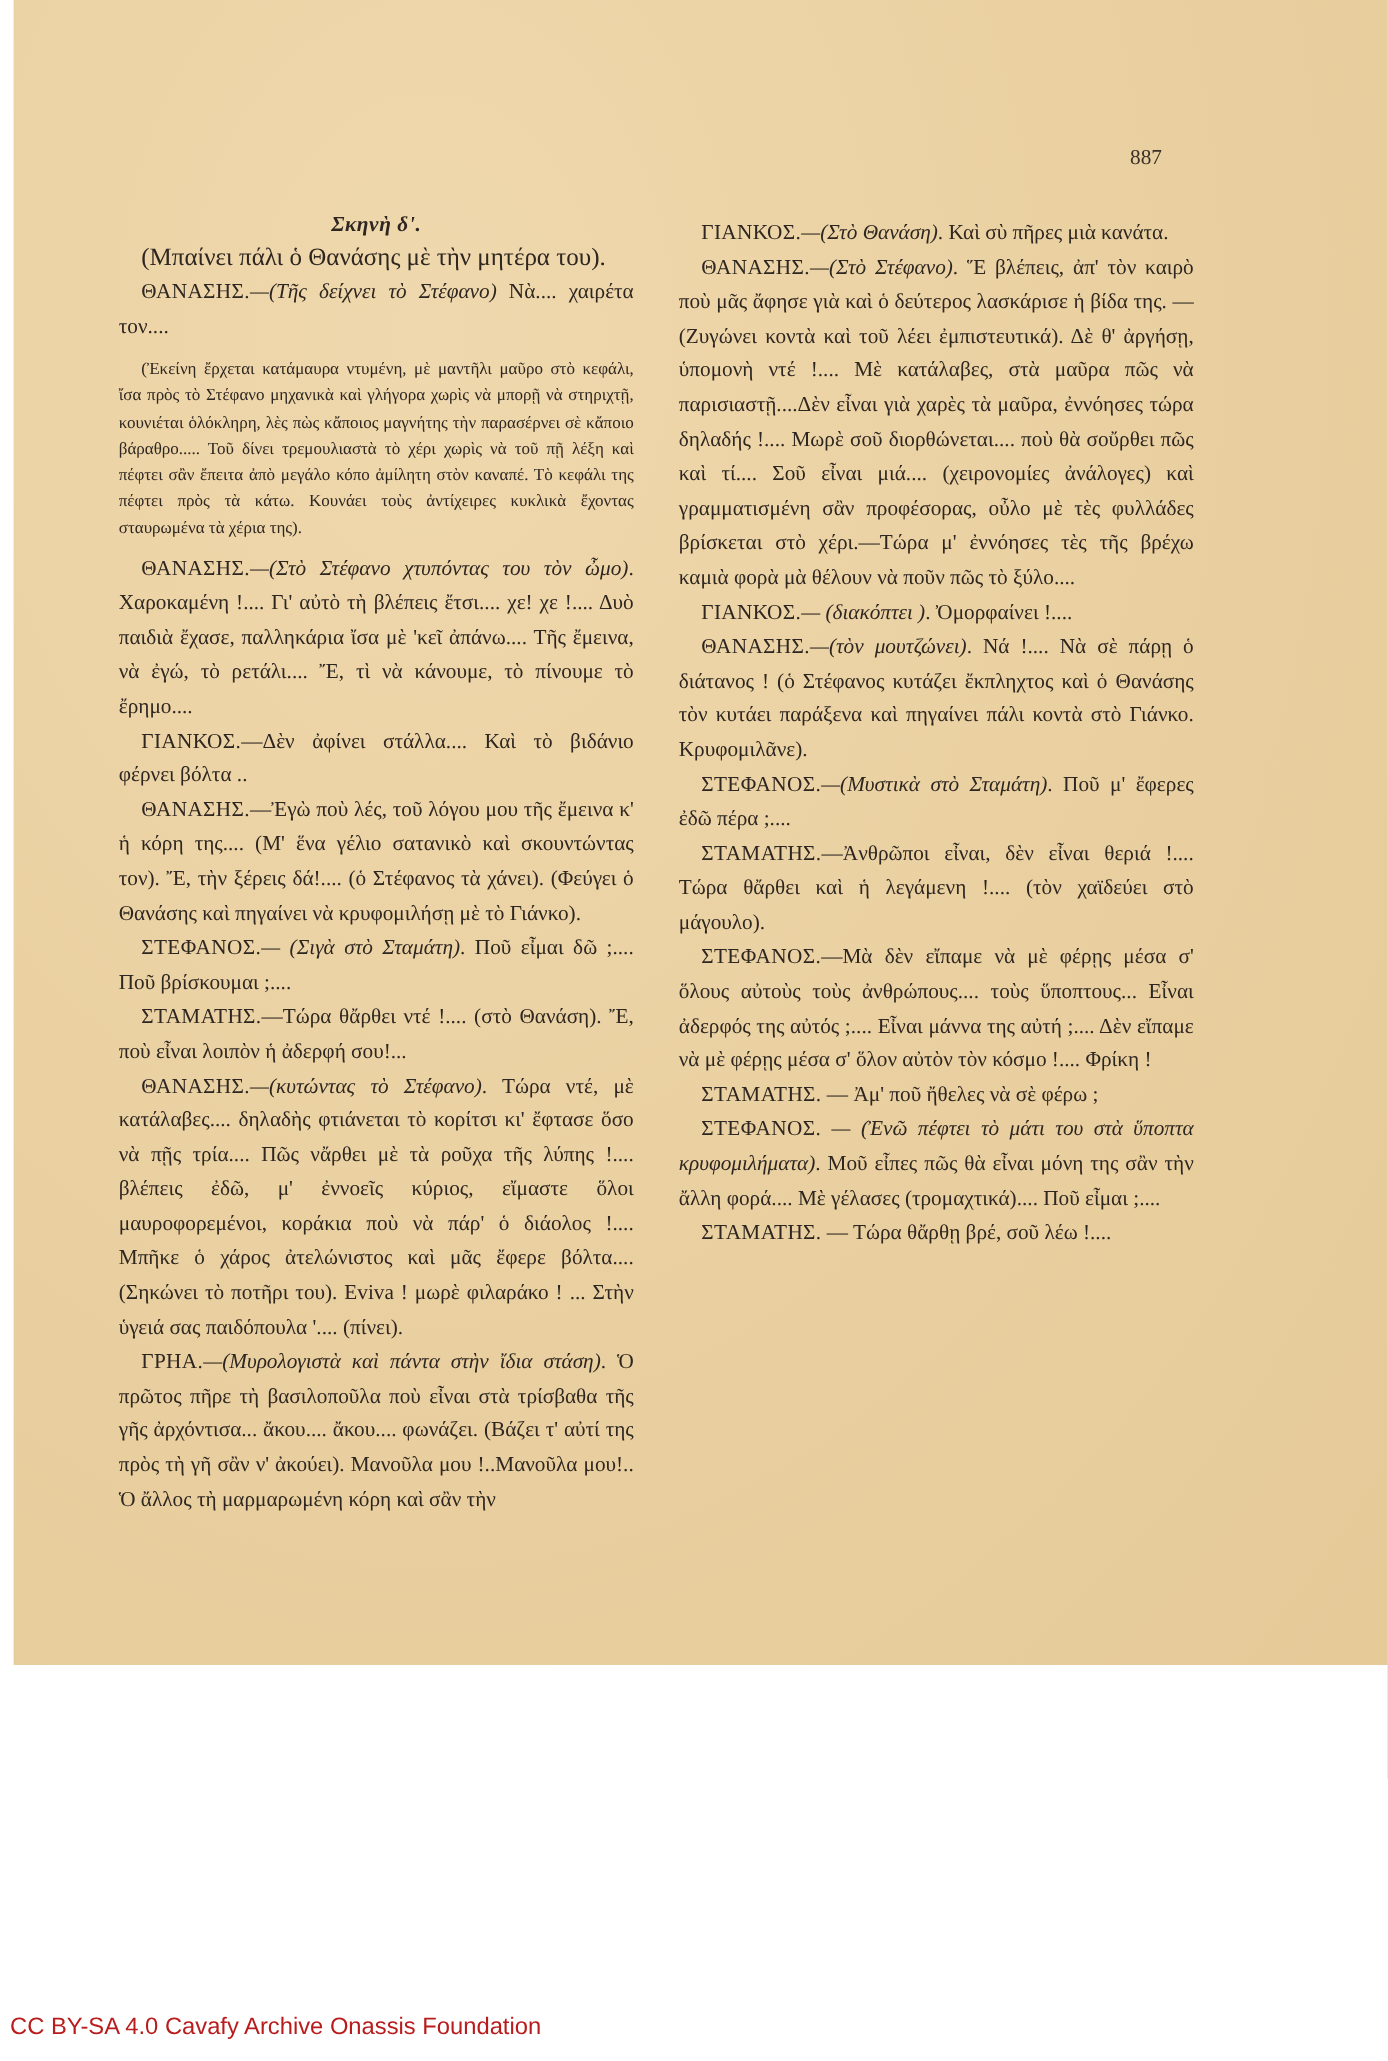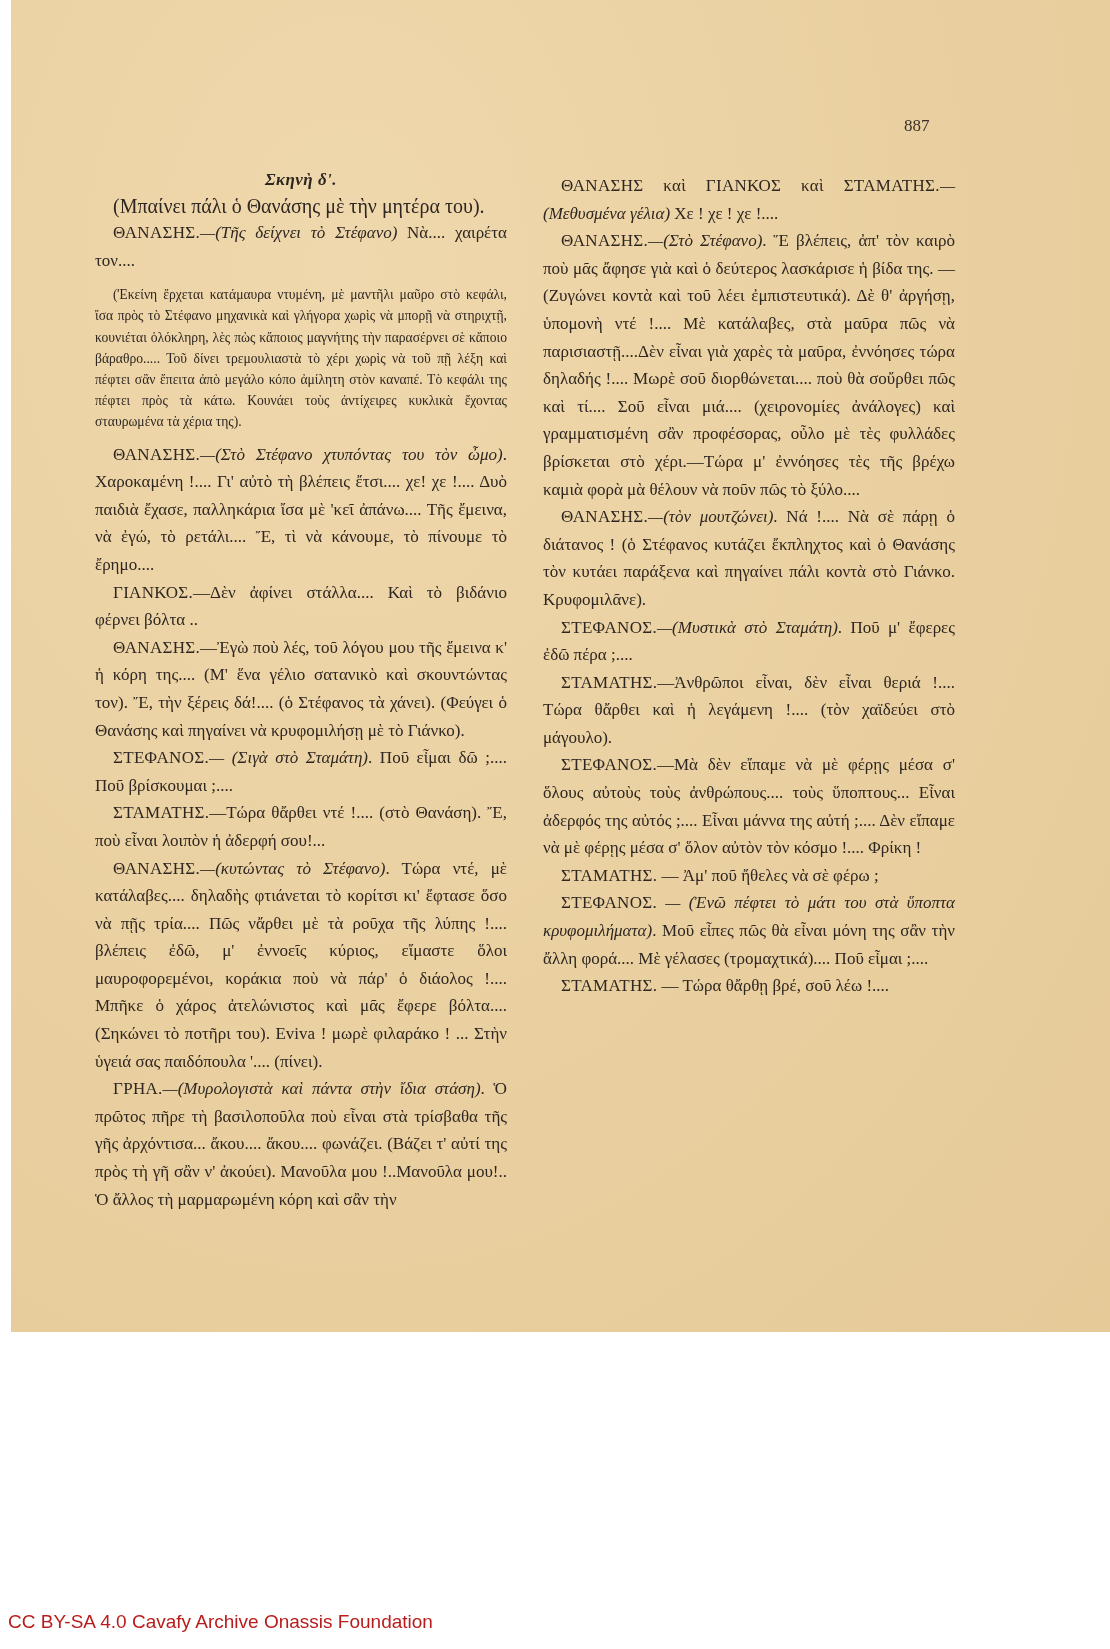--- a/index.html
+++ b/index.html
@@ -60,22 +60,23 @@
         <p class="para"><span class="speaker">ΘΑΝΑΣΗΣ.</span><span>—Ἐγὼ ποὺ λές, τοῦ λόγου μου τῆς ἔμεινα κ' ἡ κόρη της.... (Μ' ἕνα γέλιο σατανικὸ καὶ σκουντώντας τον). Ἔ, τὴν ξέρεις δά!.... (ὁ Στέφανος τὰ χάνει). (Φεύγει ὁ Θανάσης καὶ πηγαίνει νὰ κρυφομιλήσῃ μὲ τὸ Γιάνκο).</span></p>
         <p class="para"><span class="speaker">ΣΤΕΦΑΝΟΣ.</span><i>— (Σιγὰ στὸ Σταμάτη)</i><span>. Ποῦ εἶμαι δῶ ;.... Ποῦ βρίσκουμαι ;....</span></p>
         <p class="para"><span class="speaker">ΣΤΑΜΑΤΗΣ.</span><span>—Τώρα θἄρθει ντέ !.... (στὸ Θανάση). Ἔ, ποὺ εἶναι λοιπὸν ἡ ἀδερφή σου!...</span></p>
         <p class="para"><span class="speaker">ΘΑΝΑΣΗΣ.</span><i>—(κυτώντας τὸ Στέφανο)</i><span>. Τώρα ντέ, μὲ κατάλαβες.... δηλαδὴς φτιάνεται τὸ κορίτσι κι' ἔφτασε ὅσο νὰ πῇς τρία.... Πῶς νἄρθει μὲ τὰ ροῦχα τῆς λύπης !.... βλέπεις ἐδῶ, μ' ἐννοεῖς κύριος, εἴμαστε ὅλοι μαυροφορεμένοι, κοράκια ποὺ νὰ πάρ' ὁ διάολος !.... Μπῆκε ὁ χάρος ἀτελώνιστος καὶ μᾶς ἔφερε βόλτα.... (Σηκώνει τὸ ποτῆρι του). Eviva ! μωρὲ φιλαράκο ! ... Στὴν ὑγειά σας παιδόπουλα '.... (πίνει).</span></p>
         <p class="para"><span class="speaker">ΓΡΗΑ.</span><i>—(Μυρολογιστὰ καὶ πάντα στὴν ἴδια στάση)</i><span>. Ὁ πρῶτος πῆρε τὴ βασιλοποῦλα ποὺ εἶναι στὰ τρίσβαθα τῆς γῆς ἀρχόντισα... ἄκου.... ἄκου.... φωνάζει. (Βάζει τ' αὐτί της πρὸς τὴ γῆ σἂν ν' ἀκούει). Μανοῦλα μου !..Μανοῦλα μου!.. Ὁ ἄλλος τὴ μαρμαρωμένη κόρη καὶ σἂν τὴν</span></p>
       </div>
   </div>
 
   <div class="col col-right">
     <div id="right-content">
-        <p class="para"><span class="speaker">ΘΑΝΑΣΗΣ καὶ ΓΙΑΝΚΟΣ καὶ ΣΤΑΜΑΤΗΣ.</span><i>—(Μεθυσμένα γέλια)</i><span> Χε ! χε ! χε !....</span></p>
+        <p class="para"><span class="speaker">ΓΙΑΝΚΟΣ.</span><i>—(Στὸ Θανάση)</i><span>. Καὶ σὺ πῆρες μιὰ κανάτα.</span></p>
         <p class="para"><span class="speaker">ΘΑΝΑΣΗΣ.</span><i>—(Στὸ Στέφανο)</i><span>. Ἕ βλέπεις, ἀπ' τὸν καιρὸ ποὺ μᾶς ἄφησε γιὰ καὶ ὁ δεύτερος λασκάρισε ἡ βίδα της. — (Ζυγώνει κοντὰ καὶ τοῦ λέει ἐμπιστευτικά). Δὲ θ' ἀργήσῃ, ὑπομονὴ ντέ !.... Μὲ κατάλαβες, στὰ μαῦρα πῶς νὰ παρισιαστῇ....Δὲν εἶναι γιὰ χαρὲς τὰ μαῦρα, ἐννόησες τώρα δηλαδής !.... Μωρὲ σοῦ διορθώνεται.... ποὺ θὰ σοὔρθει πῶς καὶ τί.... Σοῦ εἶναι μιά.... (χειρονομίες ἀνάλογες) καὶ γραμματισμένη σἂν προφέσορας, οὖλο μὲ τὲς φυλλάδες βρίσκεται στὸ χέρι.—Τώρα μ' ἐννόησες τὲς τῆς βρέχω καμιὰ φορὰ μὰ θέλουν νὰ ποῦν πῶς τὸ ξύλο....</span></p>
+        <p class="para"><span class="speaker">ΓΙΑΝΚΟΣ.</span><i>— (διακόπτει )</i><span>. Ὀμορφαίνει !....</span></p>
         <p class="para"><span class="speaker">ΘΑΝΑΣΗΣ.</span><i>—(τὸν μουτζώνει)</i><span>. Νά !.... Νὰ σὲ πάρῃ ὁ διάτανος ! (ὁ Στέφανος κυτάζει ἔκπληχτος καὶ ὁ Θανάσης τὸν κυτάει παράξενα καὶ πηγαίνει πάλι κοντὰ στὸ Γιάνκο. Κρυφομιλᾶνε).</span></p>
         <p class="para"><span class="speaker">ΣΤΕΦΑΝΟΣ.</span><i>—(Μυστικὰ στὸ Σταμάτη)</i><span>. Ποῦ μ' ἔφερες ἐδῶ πέρα ;....</span></p>
         <p class="para"><span class="speaker">ΣΤΑΜΑΤΗΣ.</span><span>—Ἀνθρῶποι εἶναι, δὲν εἶναι θεριά !.... Τώρα θἄρθει καὶ ἡ λεγάμενη !.... (τὸν χαϊδεύει στὸ μάγουλο).</span></p>
         <p class="para"><span class="speaker">ΣΤΕΦΑΝΟΣ.</span><span>—Μὰ δὲν εἴπαμε νὰ μὲ φέρῃς μέσα σ' ὅλους αὐτοὺς τοὺς ἀνθρώπους.... τοὺς ὕποπτους... Εἶναι ἀδερφός της αὐτός ;.... Εἶναι μάννα της αὐτή ;.... Δὲν εἴπαμε νὰ μὲ φέρῃς μέσα σ' ὅλον αὐτὸν τὸν κόσμο !.... Φρίκη !</span></p>
         <p class="para"><span class="speaker">ΣΤΑΜΑΤΗΣ.</span><span> — Ἀμ' ποῦ ἤθελες νὰ σὲ φέρω ;</span></p>
         <p class="para"><span class="speaker">ΣΤΕΦΑΝΟΣ.</span><i> — (Ἐνῶ πέφτει τὸ μάτι του στὰ ὕποπτα κρυφομιλήματα)</i><span>. Μοῦ εἶπες πῶς θὰ εἶναι μόνη της σἂν τὴν ἄλλη φορά.... Μὲ γέλασες (τρομαχτικά).... Ποῦ εἶμαι ;....</span></p>
         <p class="para"><span class="speaker">ΣΤΑΜΑΤΗΣ.</span><span> — Τώρα θἄρθῃ βρέ, σοῦ λέω !....</span></p>
       </div>
   </div>
 </div>

